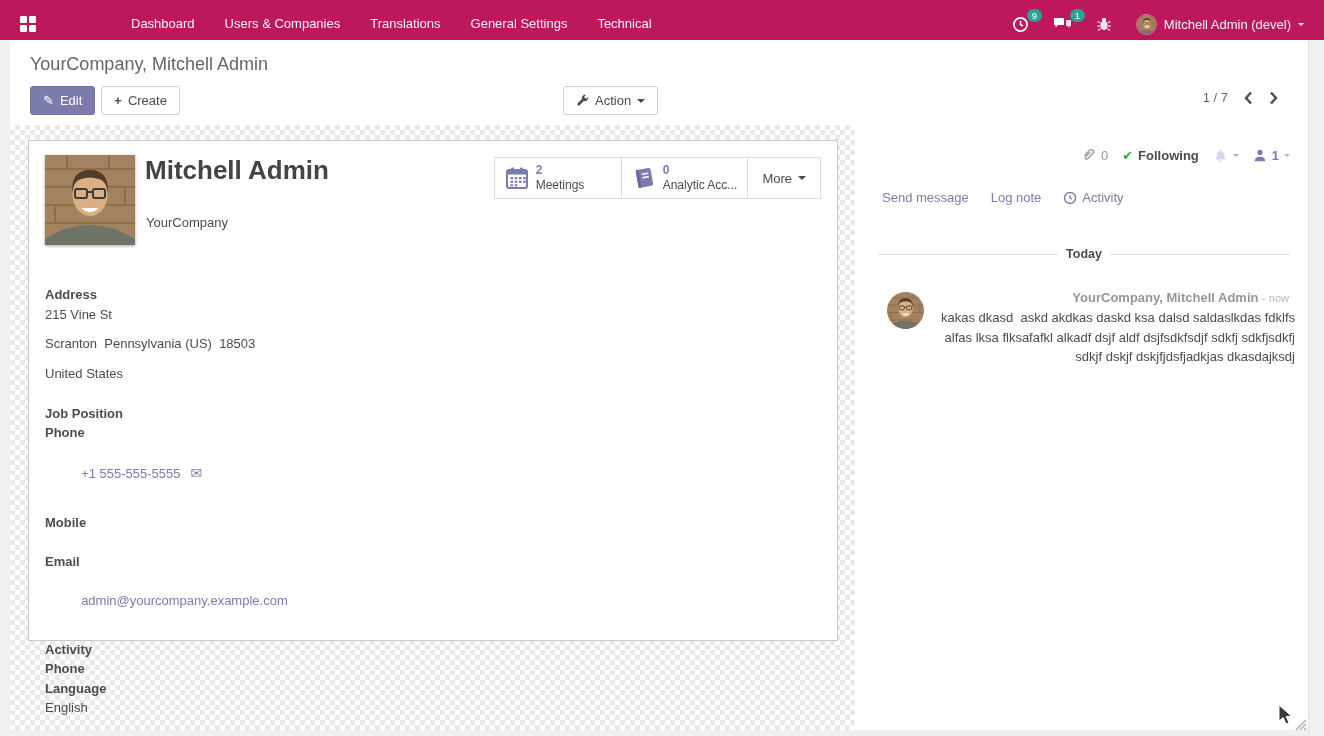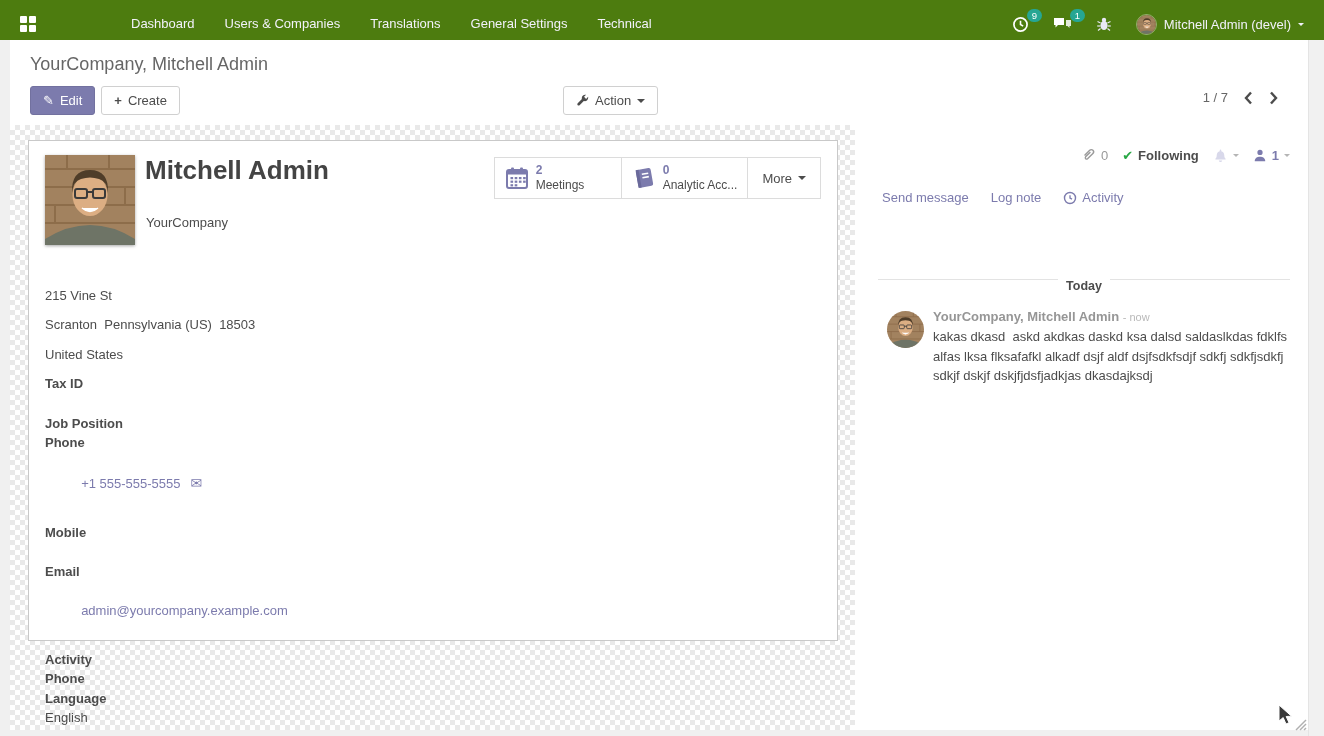--- a/index.html
+++ b/index.html
@@ -1,21 +1,21 @@
 <!DOCTYPE html>
 <html><head>
 <meta charset="utf-8">
 <style>
   * { margin:0; padding:0; box-sizing:border-box; }
   html,body { width:1324px; height:736px; overflow:hidden; }
   body { font-family:"Liberation Sans", sans-serif; font-size:13px; color:#4c4c4c; background:#fff; }
   #screen { position:relative; width:1324px; height:736px; background:#fff; overflow:hidden; }
 
   
-  #navbar { position:absolute; left:0; top:0; width:1324px; height:48px; background:#4d7c0f;
+  #navbar { position:absolute; left:0; top:0; width:1324px; height:48px; background:#be185d;
             display:flex; align-items:center; color:#f2f2fa; }
   .apps-grid { margin-left:20px; display:grid; grid-template-columns:7px 7px; grid-gap:2px; cursor:pointer; }
   .apps-grid i { width:7px; height:7px; background:#fff; border-radius:1px; display:block; }
   .nav-menus { display:flex; margin-left:80px; }
   .nav-item { padding:0 15px; line-height:40px; cursor:pointer; color:#f2f2fa; }
   #systray { margin-left:auto; display:flex; align-items:center; gap:24px; padding-right:20px; }
   .tray-icon { position:relative; cursor:pointer; display:flex; align-items:center; }
   .badge { position:absolute; top:-7px; right:-13px; background:#26a693; color:#fff; font-size:9.5px;
            line-height:13px; min-width:15px; text-align:center; border-radius:8px; padding:0 3px; }
   #user-menu { display:flex; align-items:center; gap:7px; cursor:pointer; }
@@ -78,24 +78,24 @@
   
   #chatter { position:absolute; left:845px; top:0; width:453px; height:611px; background:#fff; }
   #chatter-topbar { position:absolute; right:18px; top:22px; display:flex; align-items:center; gap:14px; }
   .topbar-item { display:flex; align-items:center; gap:5px; cursor:pointer; }
   .attach-count { color:#999; }
   .following-label { font-weight:bold; color:#4c4c4c; }
   .follow-count { color:#7c7bad; font-weight:bold; }
   .caret-gray { color:#b5b5b5; }
   #chatter-actions { position:absolute; left:27px; top:65px; display:flex; align-items:center; gap:22px; }
   .chatter-link { color:#7c7bad; cursor:pointer; display:flex; align-items:center; gap:5px; }
-  #day-separator { position:absolute; left:23px; top:122px; width:412px; display:flex; gap:8px;margin-top:32px; }
+  #day-separator { position:absolute; left:23px; top:122px; width:412px; display:flex; align-items:center; gap:8px; }
   #day-separator .line { flex:1; height:1px; background:#e3e3e3; }
   #day-separator .day { font-weight:bold; font-size:12.5px; color:#4c4c4c; }
-  #message { position:absolute; left:32px; top:184px; width:402px; }
+  #message { position:absolute; left:32px; top:165px; width:402px;text-align:right; }
   .msg-avatar { position:absolute; left:0; top:2px; width:37px; height:37px; border-radius:50%; overflow:hidden; }
   .msg-head { margin-left:46px; }
   .msg-author { color:#969696; font-weight:bold; }
   .msg-time { color:#b9b9b9; font-size:11px; }
   .msg-body { margin-left:46px; margin-top:3px; width:362px; color:#4c4c4c; line-height:19.5px; white-space:pre-wrap; }
 
   
   #resize-grip { position:absolute; left:1292px; top:716px; cursor:nwse-resize; }
   #mouse-cursor { position:absolute; left:1277px; top:704px; pointer-events:none; }
   svg { display:block; }
@@ -281,24 +281,24 @@
             <span class="stat-label">Analytic Acc...</span>
           </span>
         </div>
         <div class="more-btn">
           <span>More</span>
           <span class="caret"></span>
         </div>
       </div>
 
       <div id="fields">
+        <div class="frow flabel">Address</div>
         <div class="frow fval mt1">215 Vine St</div>
         <div class="frow fval mt10">Scranton  Pennsylvania (US)  18503</div>
         <div class="frow fval mt11">United States</div>
-        <div class="frow flabel mt10">Tax ID</div>
         <div class="frow flabel mt21">Job Position</div>
         <div class="frow flabel">Phone</div>
         <div class="frow mt3">
           <a class="flink">+1 555-555-5555</a><span class="env-icon">✉</span>
         </div>
         <div class="frow flabel mt11">Mobile</div>
         <div class="frow flabel mt20">Email</div>
         <div class="frow mt1">
           <a class="flink">admin@yourcompany.example.com</a>
         </div>

